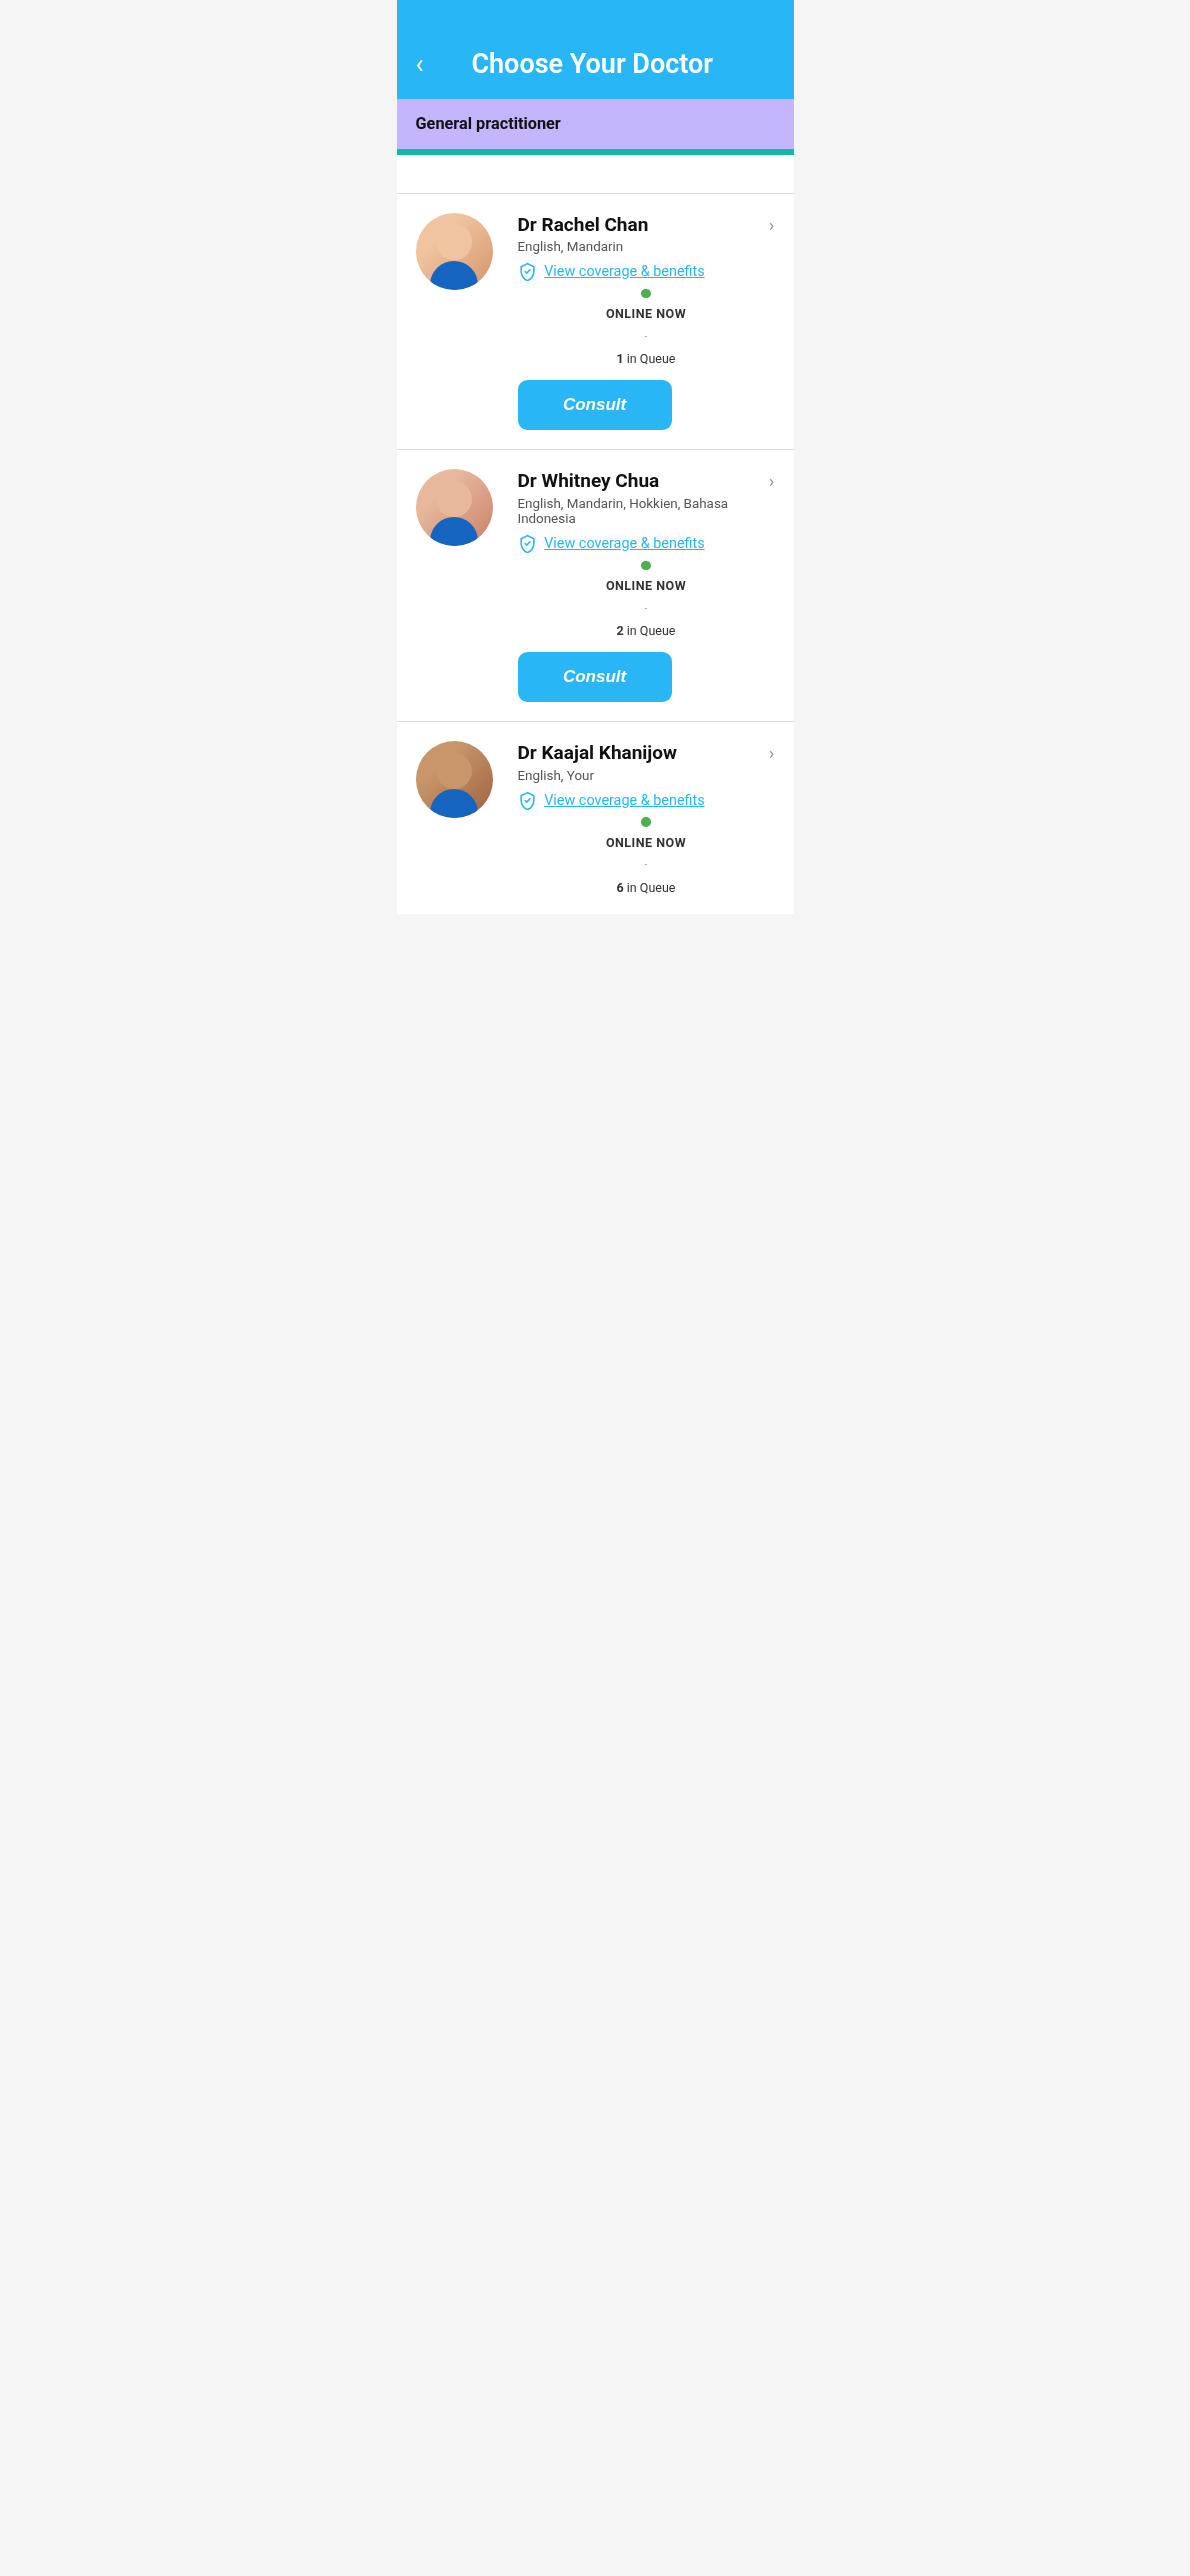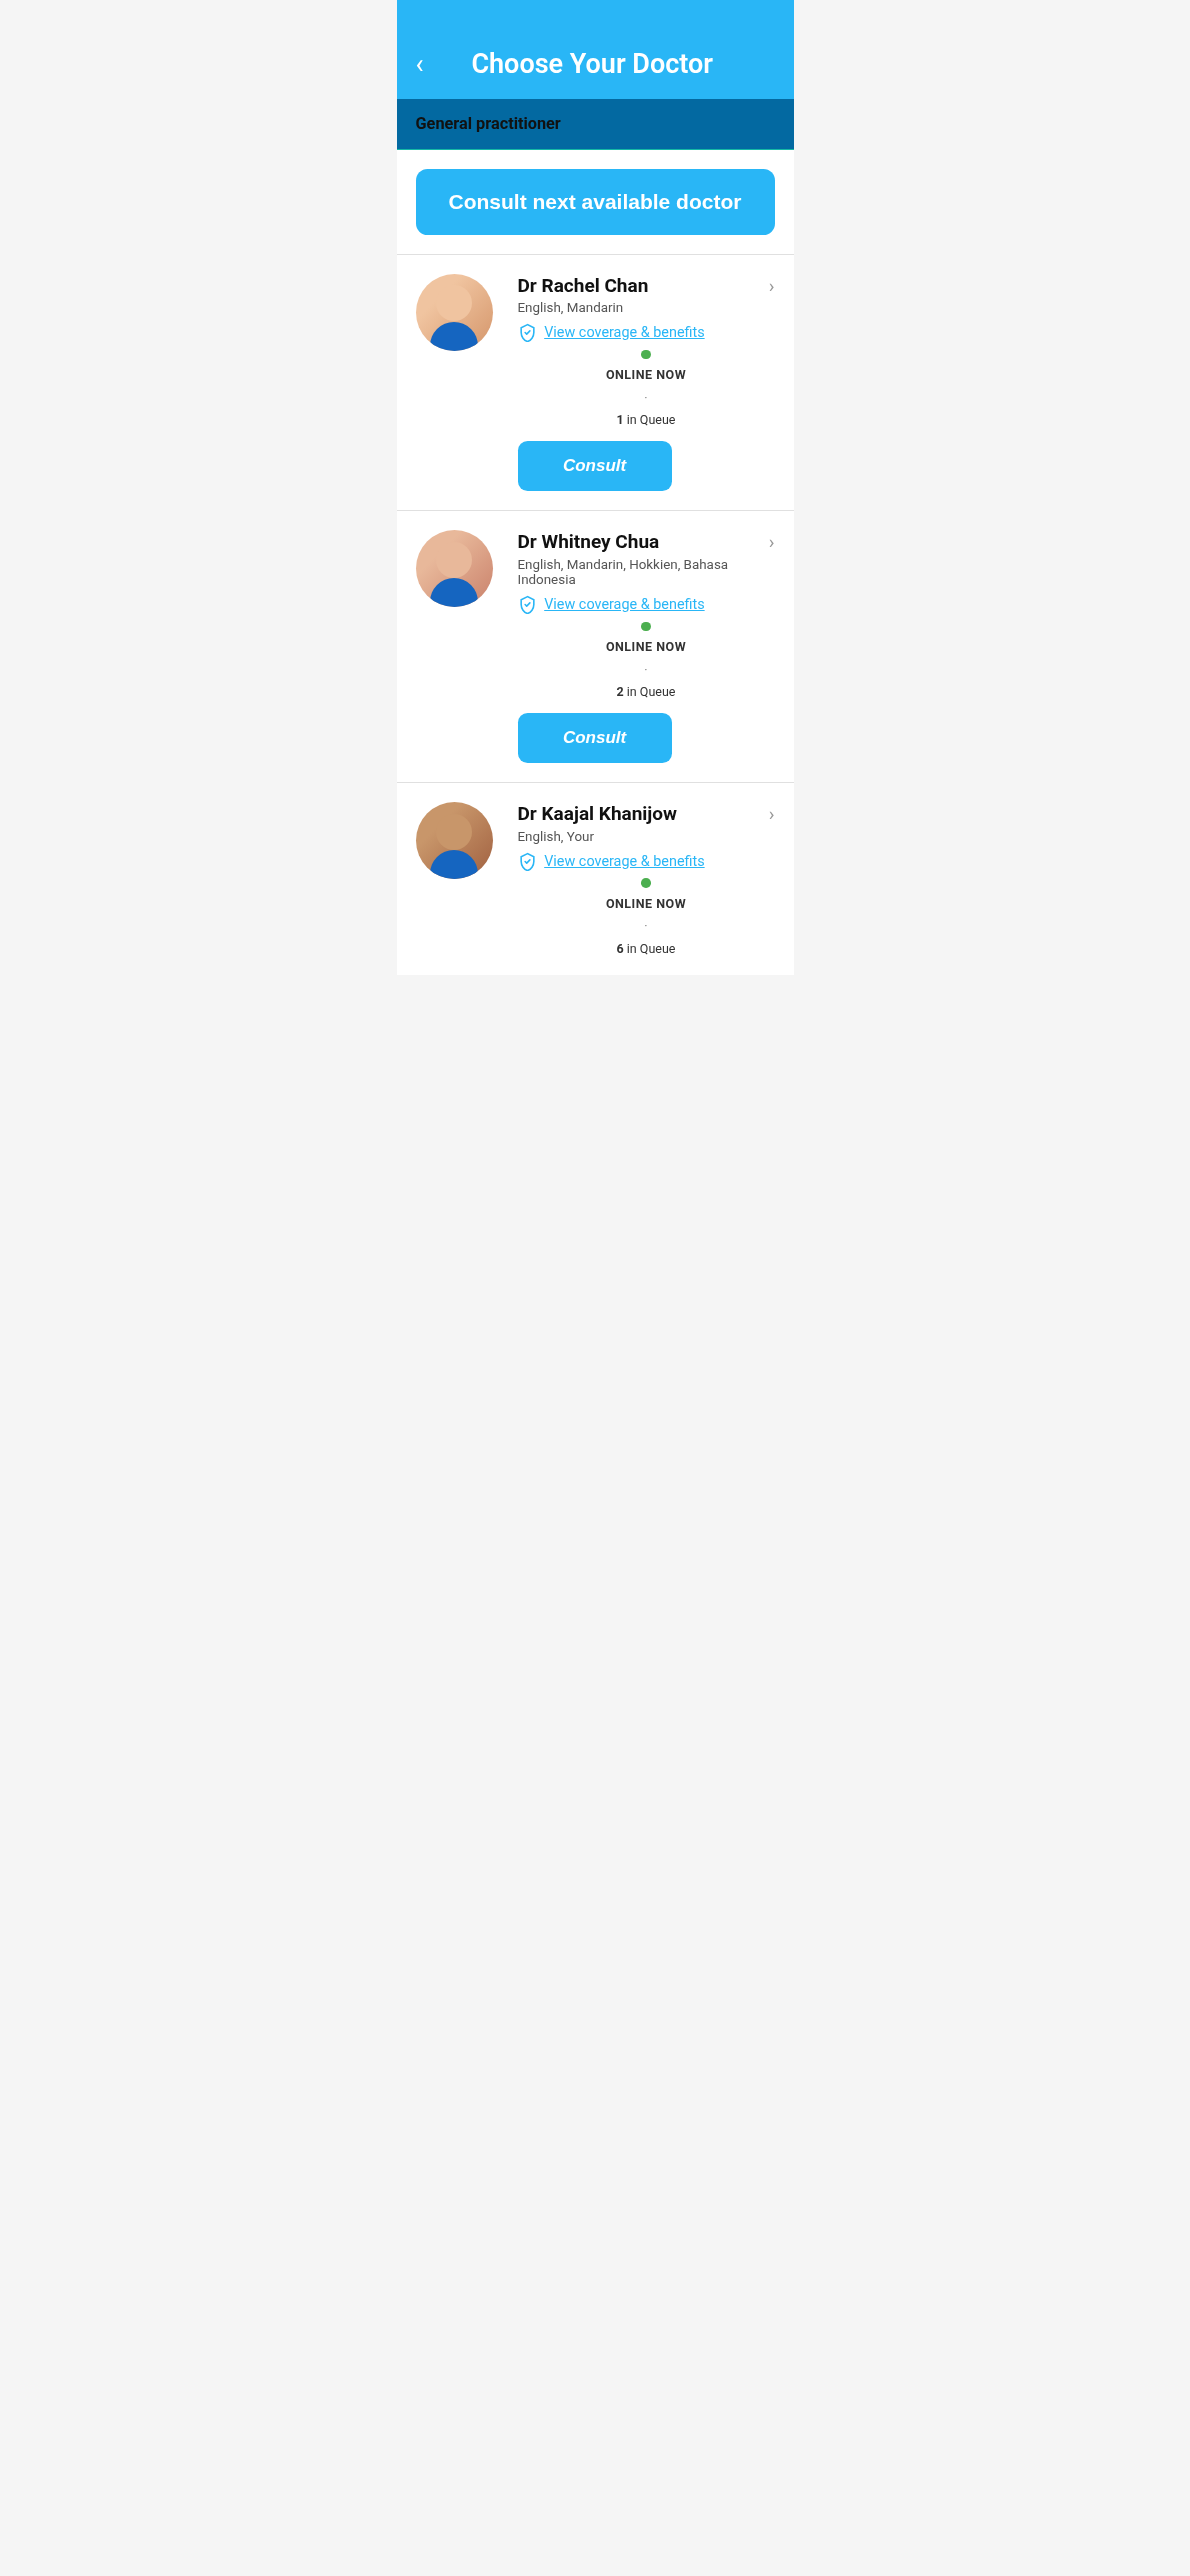--- a/index.html
+++ b/index.html
@@ -37,23 +37,23 @@
       color: white;
       font-size: 27px;
       font-weight: 600;
       flex: 1;
       text-align: center;
       margin-right: 29px;
     }
 
     
     .subtitle-bar {
-      background: #0369a1;
+      background: #c4b5fd;
       padding: 15.3px 19px;
-      border-bottom: 1px solid #14b8a6;
+      border-bottom: 6px solid #14b8a6;
     }
 
     .subtitle-text {
       font-size: 16.3px;
       font-weight: 700;
       color: #111;
     }
 
     
     .content {
@@ -308,21 +308,20 @@
 <div class="header">
   <span class="header-back">‹</span>
   <span class="header-title">Choose Your Doctor</span>
 </div>
 
 <div class="subtitle-bar">
   <span class="subtitle-text">General practitioner</span>
 </div>
 
 <div class="content">
-  <button class="consult-next-btn">Consult next available doctor</button>
 </div>
 
 <div class="divider"></div>
 <div class="doctor-card">
   <div class="doctor-card-inner">
     <div class="doctor-avatar avatar-rachel"></div>
     <div class="doctor-info">
       <div class="doctor-name-row">
         <span class="doctor-name">Dr Rachel Chan</span>
         <span class="chevron-icon">›</span>

